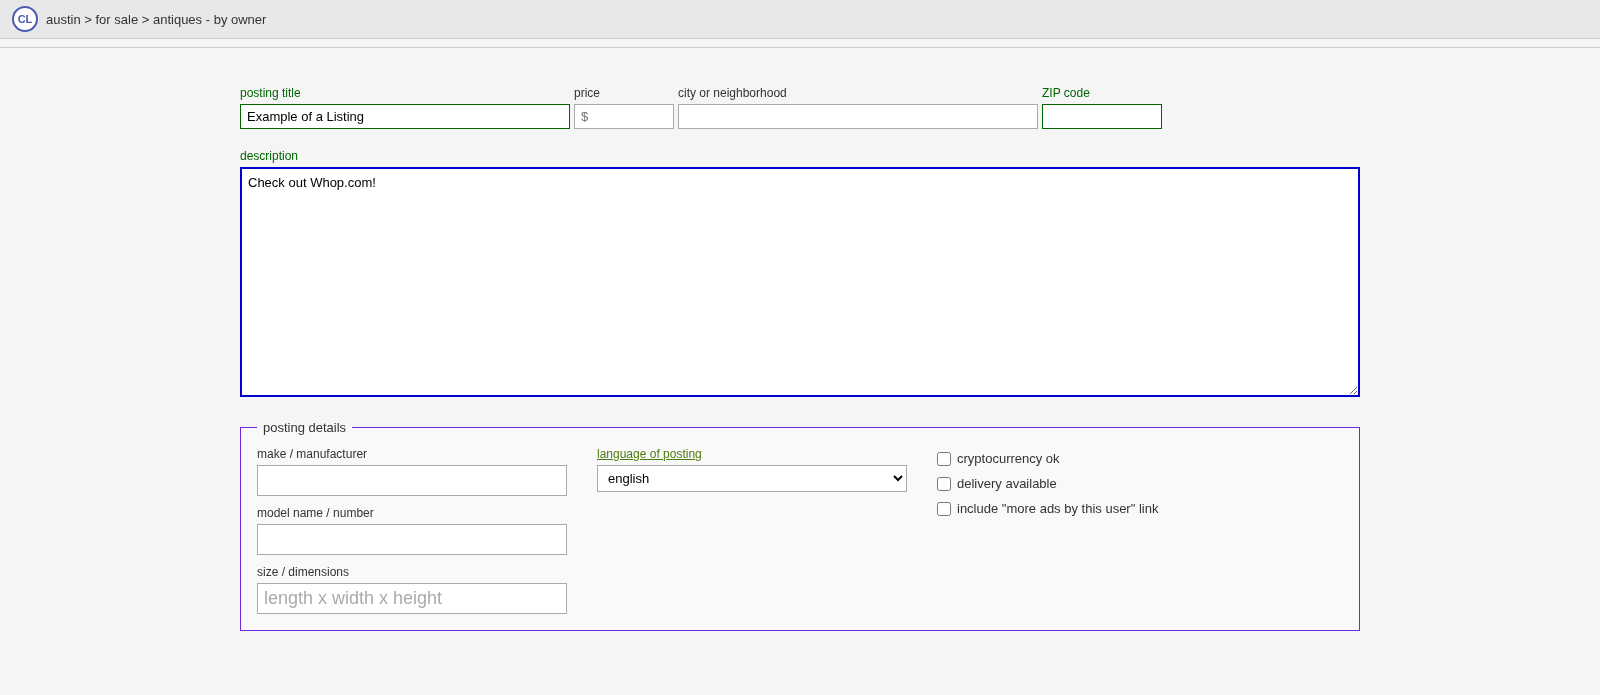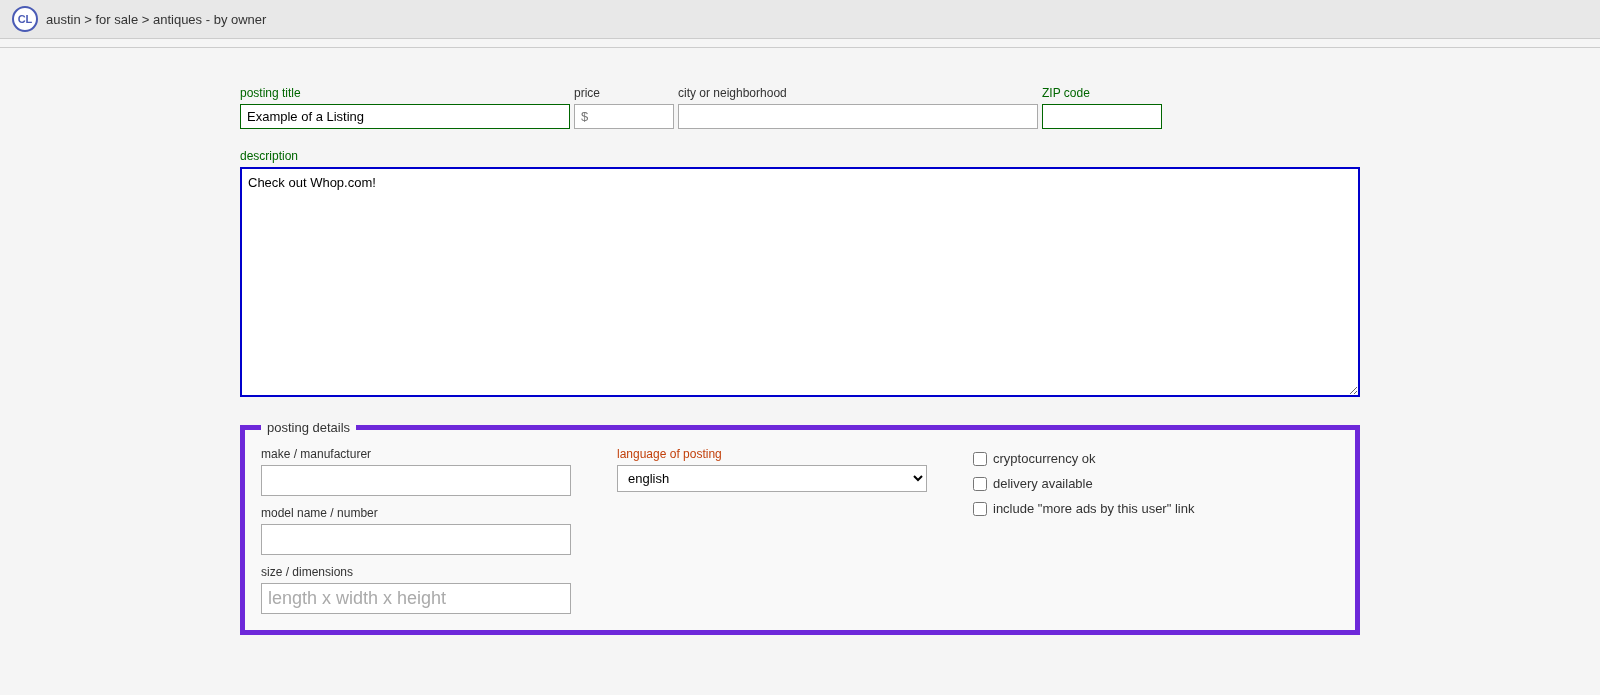--- a/index.html
+++ b/index.html
@@ -118,35 +118,35 @@
       border: 2px solid #0000cc;
       padding: 6px;
       font-size: 13px;
       font-family: Arial, Helvetica, sans-serif;
       resize: vertical;
       outline: none;
     }
 
     
     .posting-details {
-      border: 5px solid #6d28d9;
+      border: 1px solid #6d28d9;
       padding: 12px 16px 16px;
       background: #f9f9f9;
       position: relative;
     }
 
     .posting-details legend {
       padding: 0 6px;
       font-size: 13px;
       color: #333;
     }
 
     .details-inner {
       display: flex;
-      gap: 46px;
+      gap: 30px;
     }
 
     .details-col {
       display: flex;
       flex-direction: column;
       gap: 10px;
     }
 
     .details-col .form-group label {
       color: #333;
@@ -255,21 +255,21 @@
           <input type="text" style="">
         </div>
         <div class="form-group">
           <label>size / dimensions</label>
           <input type="text" class="placeholder-text" placeholder="length x width x height" style="">
         </div>
       </div>
 
       <div class="details-col">
         <div class="form-group">
-          <label class="green" style="color: #c2410c;">language of posting</label>
+          <label class="green" style="color: #4d7c0f; text-decoration: underline;">language of posting</label>
           <select class="language-select">
             <option>english</option>
             <option>español</option>
             <option>中文</option>
           </select>
         </div>
       </div>
 
       <div class="checkboxes-col">
         <label class="checkbox-item">

